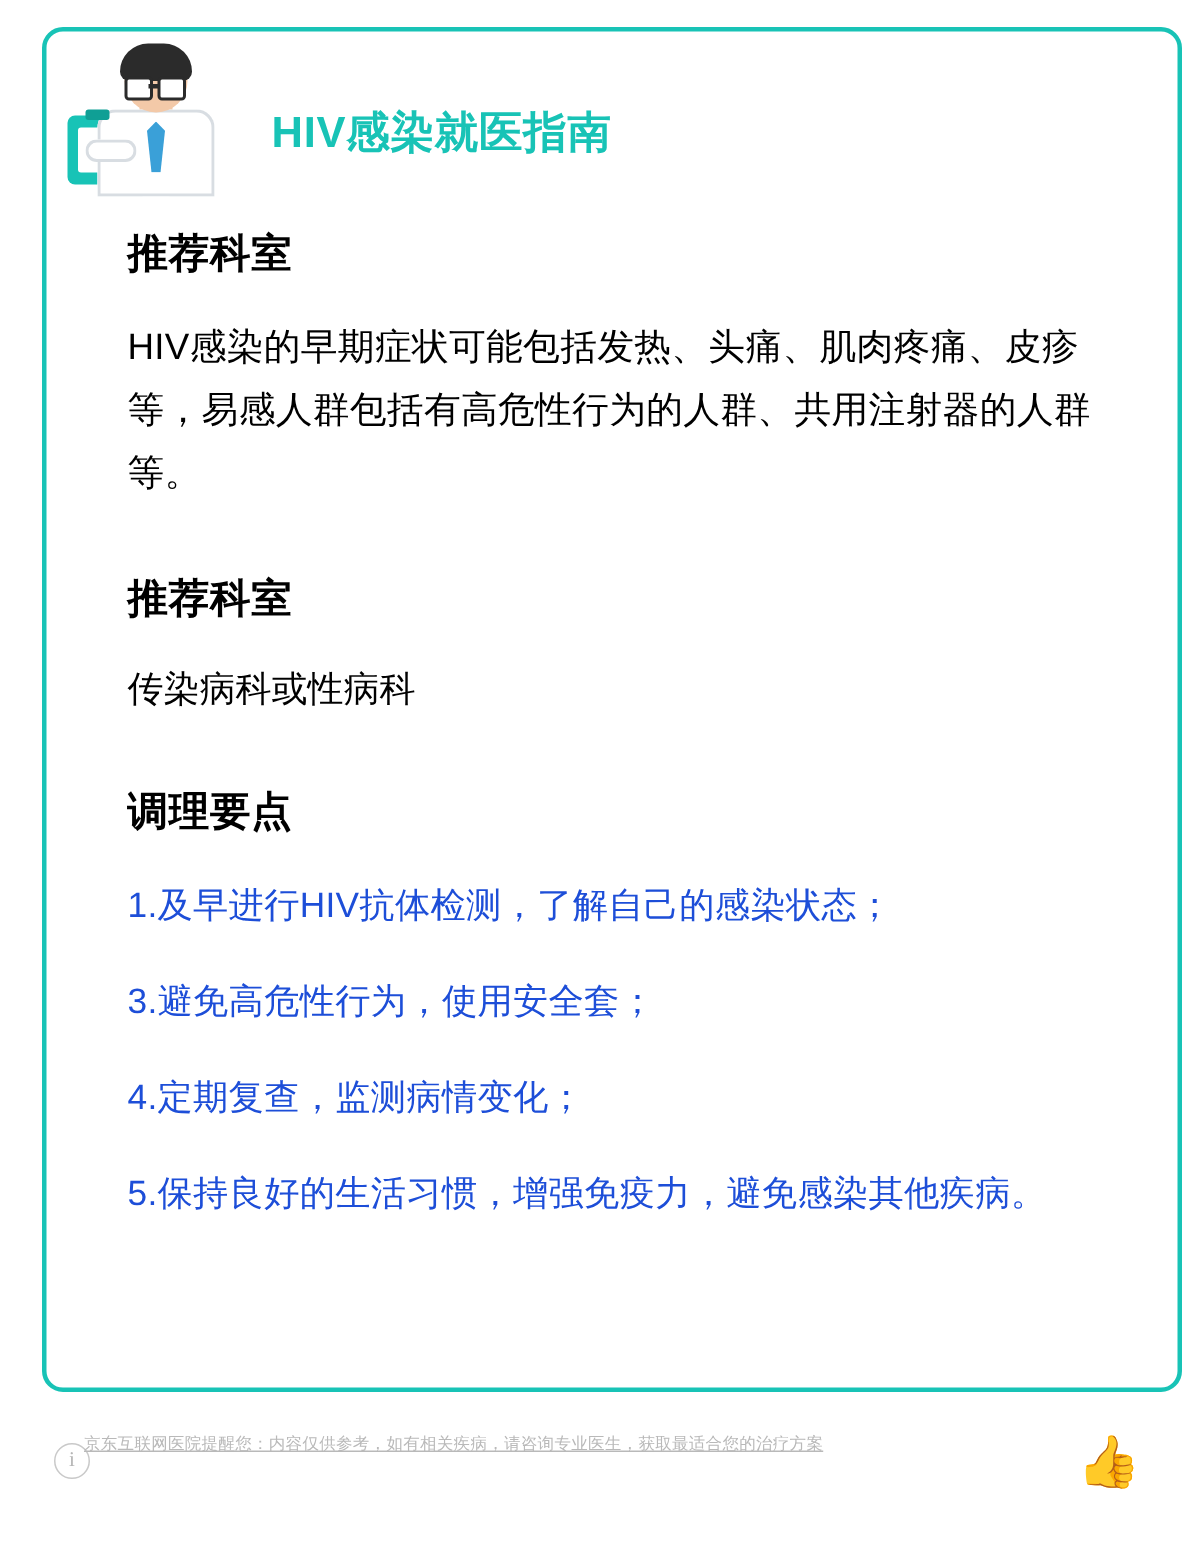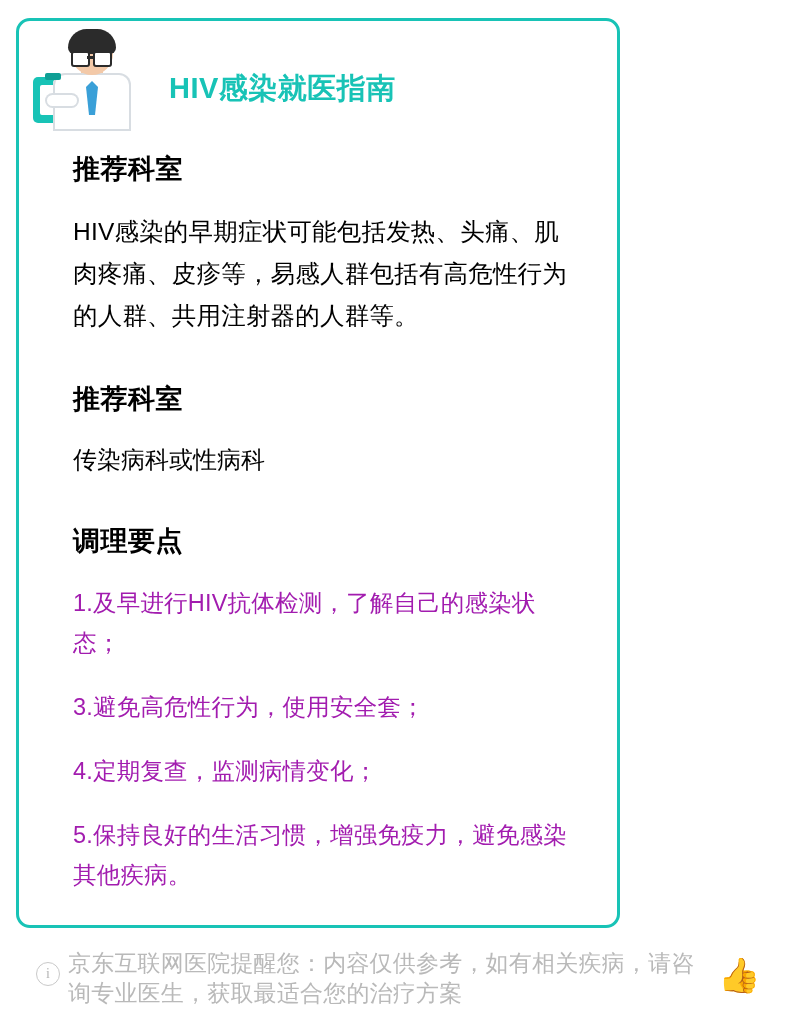--- a/index.html
+++ b/index.html
@@ -8,23 +8,23 @@
   }
   body {
     width: 800px;
     height: 1033px;
     background: #ffffff;
     font-family: "Liberation Sans", "DejaVu Sans", sans-serif;
     -webkit-font-smoothing: antialiased;
   }
   .card {
     position: absolute;
-    left: 16px;
+    left: 28px;
     top: 18px;
-    width: 604px;
+    width: 760px;
     height: 910px;
     box-sizing: border-box;
     border: 3px solid #18c3b6;
     border-radius: 14px;
     background: #ffffff;
     overflow: hidden;
   }
   
   .avatar {
     position: absolute;
@@ -176,21 +176,21 @@
     margin: 0;
     font-size: 24.5px;
     line-height: 42px;
     color: #000000;
     letter-spacing: 0.2px;
   }
   p.item {
     margin: 0 0 24px 0;
     font-size: 23.5px;
     line-height: 40px;
-    color: #a21caf;
+    color: #1d4ed8;
     letter-spacing: 0.2px;
   }
   p.item.last { margin-bottom: 4px; }
   .dept {
     margin: 0;
     font-size: 24px;
     line-height: 38px;
     color: #000000;
   }
 
@@ -211,27 +211,28 @@
     border: 1.5px solid #c9c9c9;
     border-radius: 50%;
     color: #b5b5b5;
     font-size: 14px;
     line-height: 21px;
     text-align: center;
     font-family: "Liberation Serif", serif;
   }
   .footer-text {
     position: absolute;
-    left: 48px;
+    left: 36px;
     top: 8px;
     width: 640px;
-    font-size: 23px;
+    font-size: 11px;
     line-height: 30px;
     color: #b9b9b9;
     letter-spacing: 0.2px;
+    text-decoration: underline;
   }
   .thumb {
     position: absolute;
     right: 26px;
     top: 16px;
     width: 36px;
     height: 38px;
     color: #d8d8d8;
     font-size: 34px;
     line-height: 38px;

